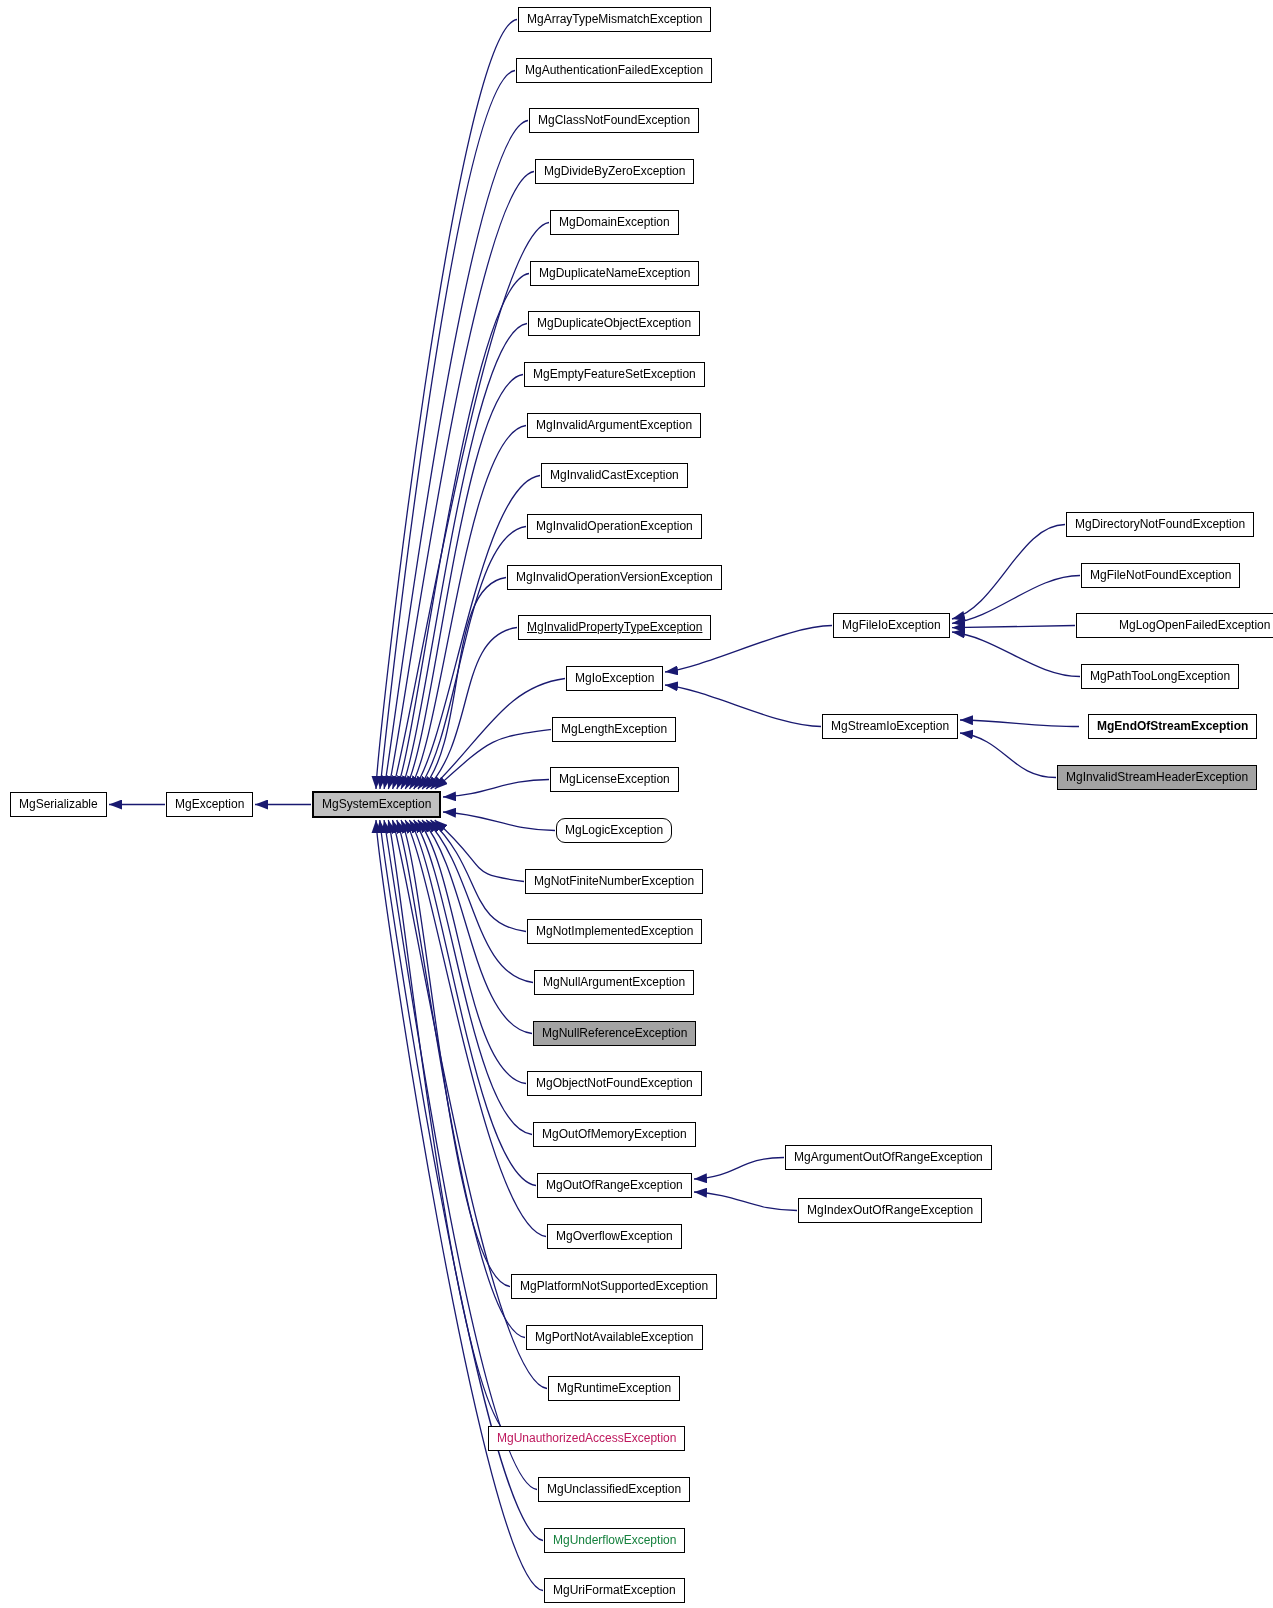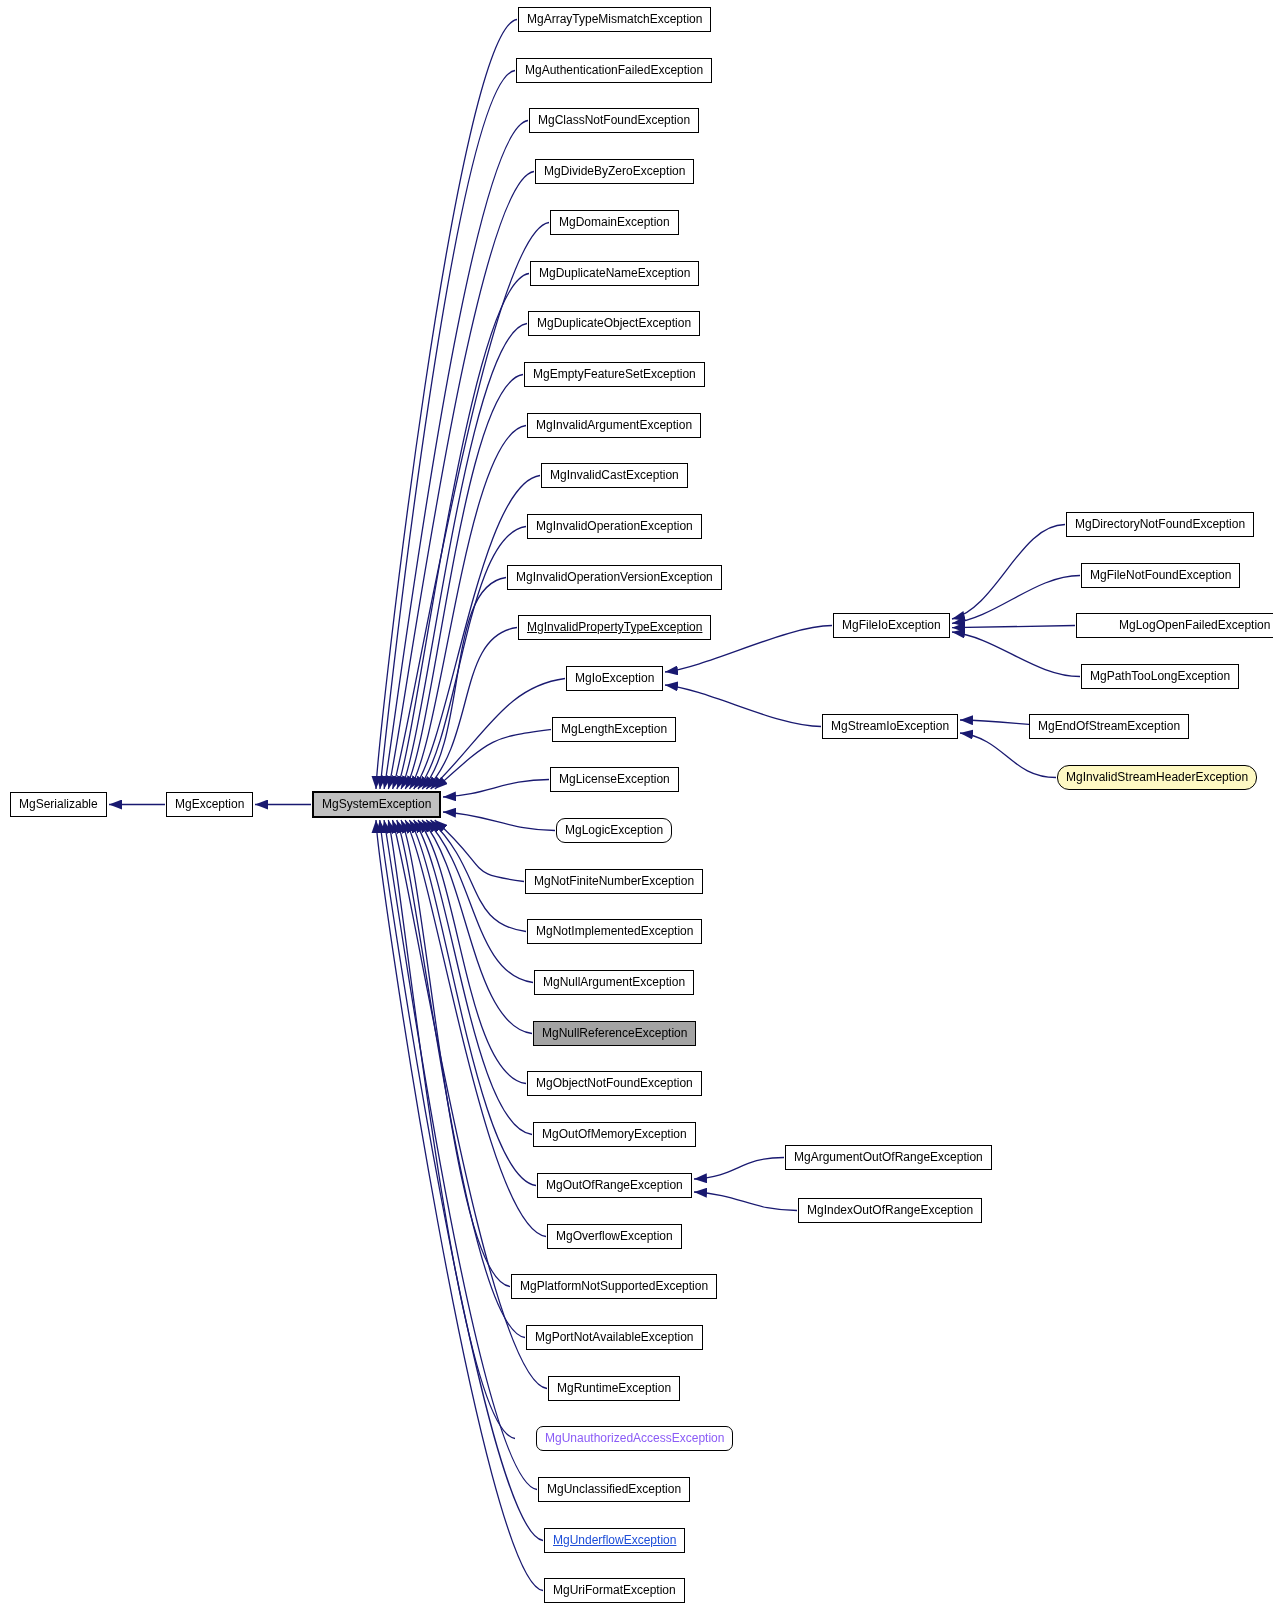--- a/index.html
+++ b/index.html
@@ -100,28 +100,28 @@
       <div class="node" style="top: 919px; background: rgb(255, 255, 255); border-color: rgb(0, 0, 0); color: rgb(0, 0, 0); left: 527px;">MgNotImplementedException</div>
       <div class="node" style="top: 970px; background: rgb(255, 255, 255); border-color: rgb(0, 0, 0); color: rgb(0, 0, 0); left: 534px;">MgNullArgumentException</div>
       <div class="node" style="top: 1021px; background: #a3a3a3; border-color: rgb(0, 0, 0); color: rgb(0, 0, 0); left: 533px;">MgNullReferenceException</div>
       <div class="node" style="top: 1071px; background: rgb(255, 255, 255); border-color: rgb(0, 0, 0); color: rgb(0, 0, 0); left: 527px;">MgObjectNotFoundException</div>
       <div class="node" style="top: 1122px; background: rgb(255, 255, 255); border-color: rgb(0, 0, 0); color: rgb(0, 0, 0); left: 533px;">MgOutOfMemoryException</div>
       <div class="node" style="top: 1173px; background: rgb(255, 255, 255); border-color: rgb(0, 0, 0); color: rgb(0, 0, 0); left: 537px;">MgOutOfRangeException</div>
       <div class="node" style="top: 1224px; background: rgb(255, 255, 255); border-color: rgb(0, 0, 0); color: rgb(0, 0, 0); left: 547px;">MgOverflowException</div>
       <div class="node" style="top: 1274px; background: rgb(255, 255, 255); border-color: rgb(0, 0, 0); color: rgb(0, 0, 0); left: 511px;">MgPlatformNotSupportedException</div>
       <div class="node" style="top: 1325px; background: rgb(255, 255, 255); border-color: rgb(0, 0, 0); color: rgb(0, 0, 0); left: 526px;">MgPortNotAvailableException</div>
       <div class="node" style="top: 1376px; background: rgb(255, 255, 255); border-color: rgb(0, 0, 0); color: rgb(0, 0, 0); left: 548px;">MgRuntimeException</div>
-      <div class="node" style="top: 1426px; background: rgb(255, 255, 255); border-color: rgb(0, 0, 0); color: #8b5cf6; left: 536px; border-radius: 7px;">MgUnauthorizedAccessException</div>
+      <div class="node" style="top: 1426px; background: rgb(255, 255, 255); border-color: rgb(0, 0, 0); color: #be185d; left: 488px;">MgUnauthorizedAccessException</div>
       <div class="node" style="top: 1477px; background: rgb(255, 255, 255); border-color: rgb(0, 0, 0); color: rgb(0, 0, 0); left: 538px;">MgUnclassifiedException</div>
-      <div class="node" style="top: 1528px; background: rgb(255, 255, 255); border-color: rgb(0, 0, 0); color: #1d4ed8; left: 544px; text-decoration: underline;">MgUnderflowException</div>
+      <div class="node" style="top: 1528px; background: rgb(255, 255, 255); border-color: rgb(0, 0, 0); color: #15803d; left: 544px;">MgUnderflowException</div>
       <div class="node" style="top: 1578px; background: rgb(255, 255, 255); border-color: rgb(0, 0, 0); color: rgb(0, 0, 0); left: 544px;">MgUriFormatException</div>
       <div class="node" style="top: 613px; background: rgb(255, 255, 255); border-color: rgb(0, 0, 0); color: rgb(0, 0, 0); left: 833px;">MgFileIoException</div>
       <div class="node" style="top: 714px; background: rgb(255, 255, 255); border-color: rgb(0, 0, 0); color: rgb(0, 0, 0); left: 822px;">MgStreamIoException</div>
       <div class="node" style="top: 512px; background: rgb(255, 255, 255); border-color: rgb(0, 0, 0); color: rgb(0, 0, 0); left: 1066px;">MgDirectoryNotFoundException</div>
       <div class="node" style="top: 563px; background: rgb(255, 255, 255); border-color: rgb(0, 0, 0); color: rgb(0, 0, 0); left: 1081px;">MgFileNotFoundException</div>
       <div class="node" style="top: 613px; background: rgb(255, 255, 255); border-color: rgb(0, 0, 0); color: rgb(0, 0, 0); left: 1076px; padding-left: 42px;">MgLogOpenFailedException</div>
       <div class="node" style="top: 664px; background: rgb(255, 255, 255); border-color: rgb(0, 0, 0); color: rgb(0, 0, 0); left: 1081px;">MgPathTooLongException</div>
-      <div class="node" style="top: 714px; background: rgb(255, 255, 255); border-color: rgb(0, 0, 0); color: rgb(0, 0, 0); left: 1029px;">MgEndOfStreamException</div>
-      <div class="node" style="top: 765px; background: #fef9c3; border-color: rgb(0, 0, 0); color: rgb(0, 0, 0); left: 1057px; border-radius: 12px;">MgInvalidStreamHeaderException</div>
+      <div class="node" style="top: 714px; background: rgb(255, 255, 255); border-color: rgb(0, 0, 0); color: rgb(0, 0, 0); left: 1088px; font-weight: bold;">MgEndOfStreamException</div>
+      <div class="node" style="top: 765px; background: #a3a3a3; border-color: rgb(0, 0, 0); color: rgb(0, 0, 0); left: 1057px;">MgInvalidStreamHeaderException</div>
       <div class="node" style="top: 1145px; background: rgb(255, 255, 255); border-color: rgb(0, 0, 0); color: rgb(0, 0, 0); left: 785px;">MgArgumentOutOfRangeException</div>
       <div class="node" style="top: 1198px; background: rgb(255, 255, 255); border-color: rgb(0, 0, 0); color: rgb(0, 0, 0); left: 798px;">MgIndexOutOfRangeException</div>
     </div>
 </div>
 
 </body></html>

